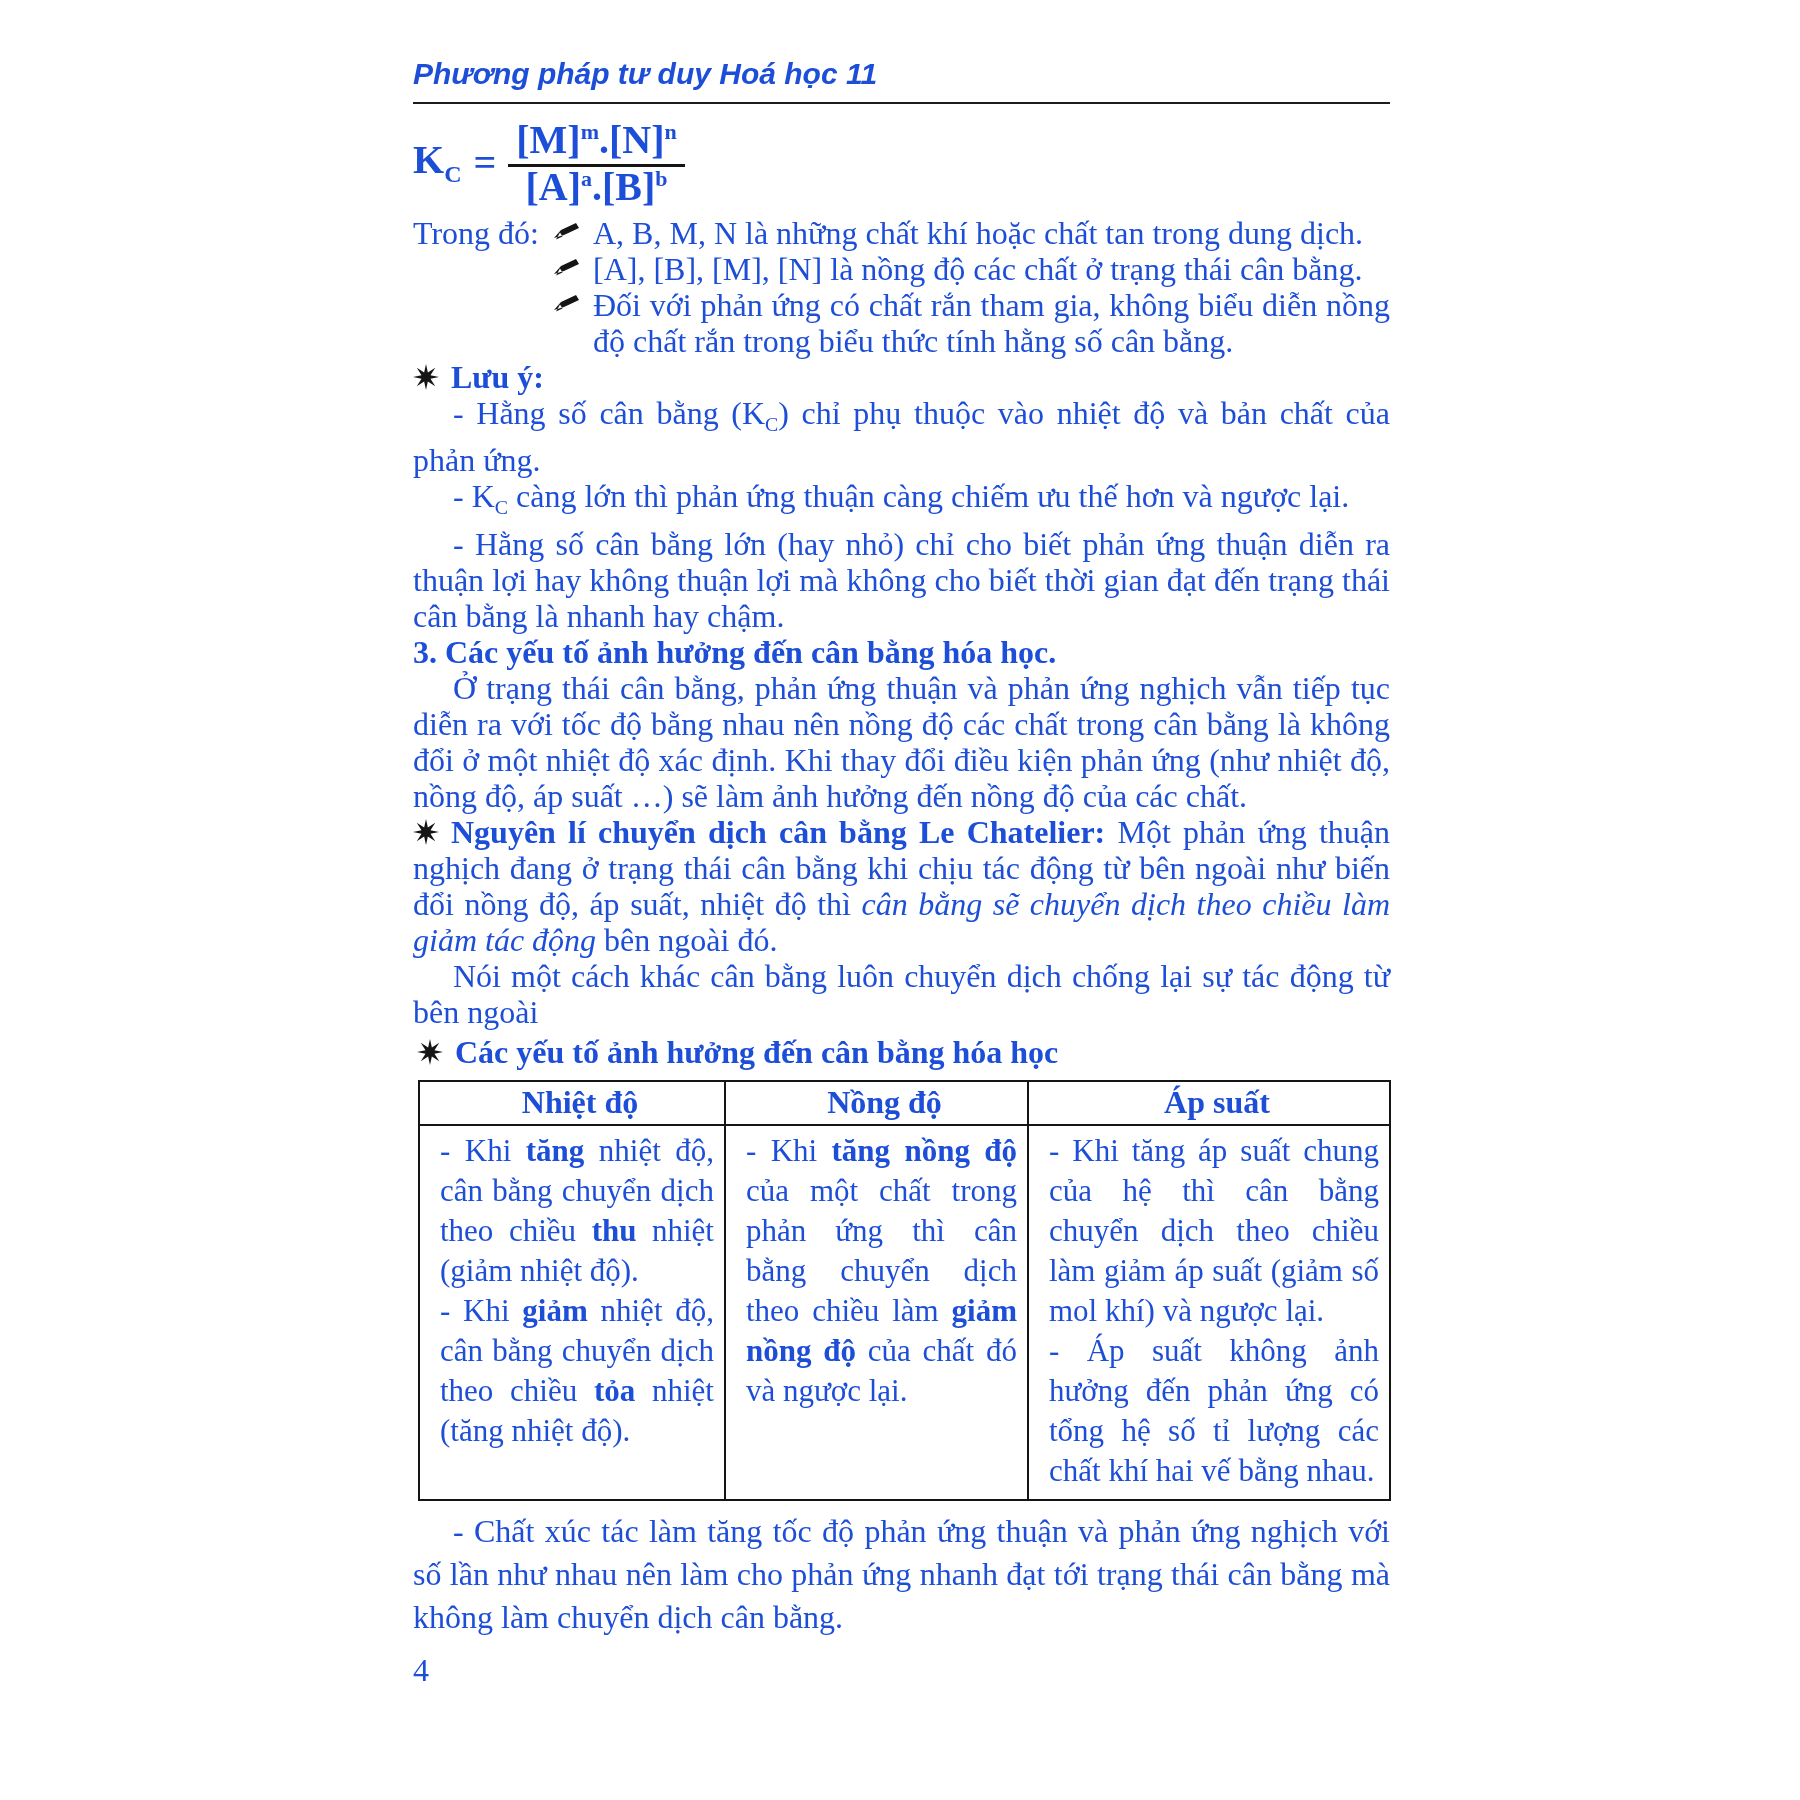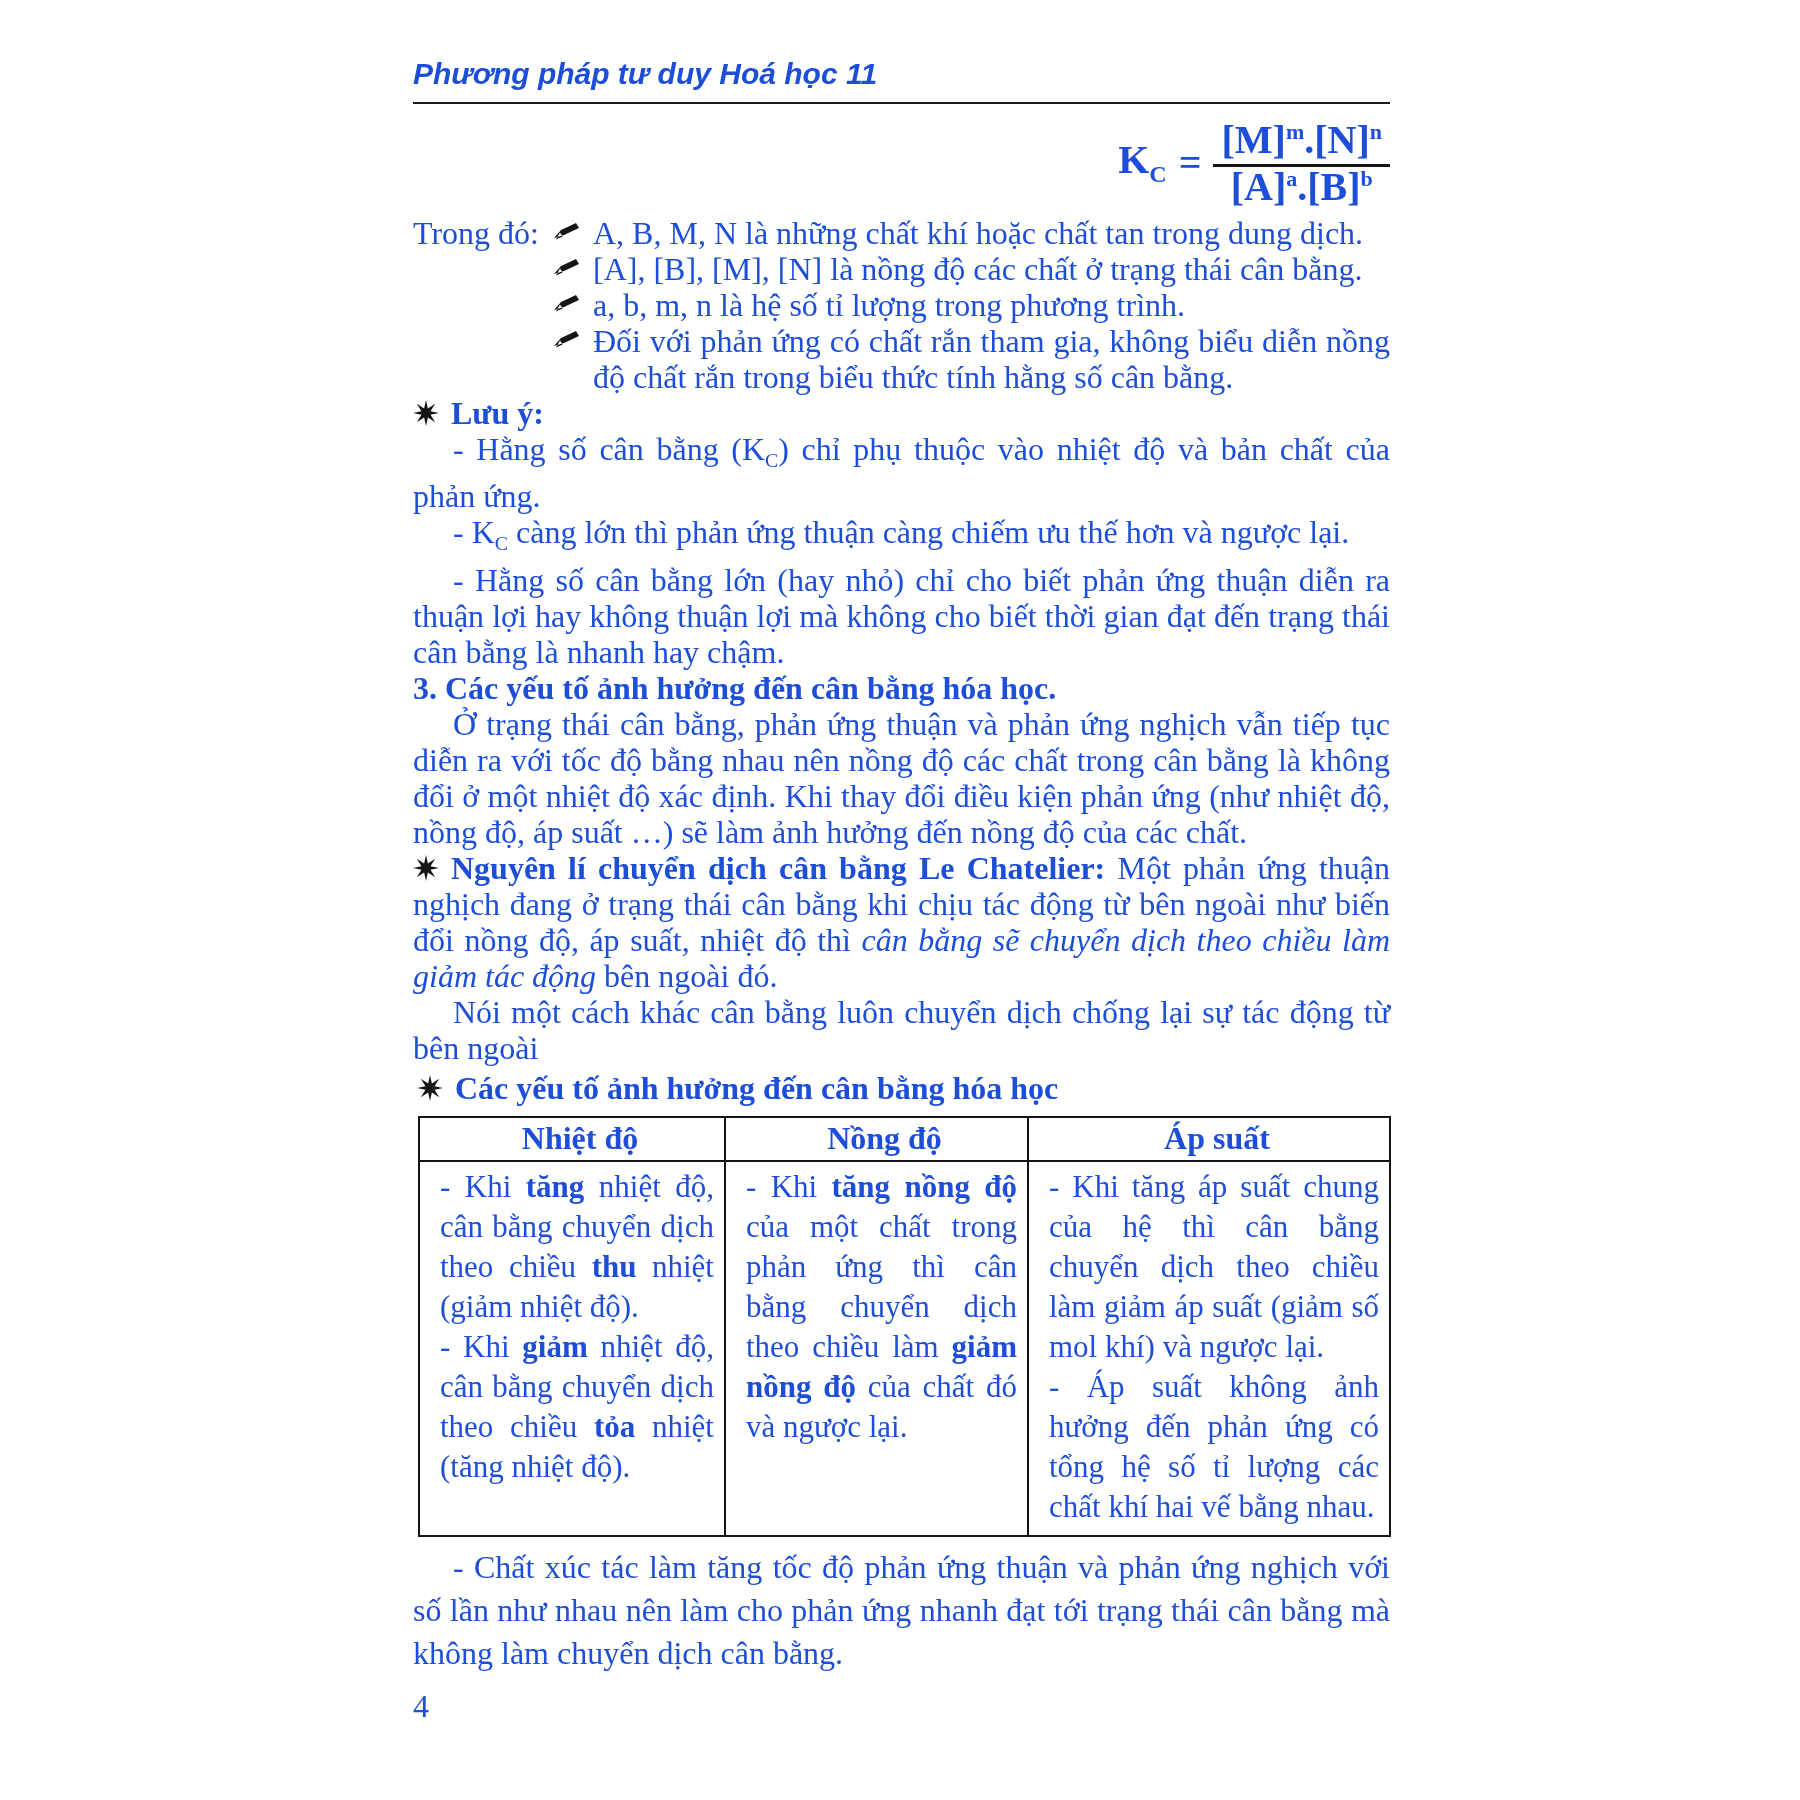--- a/index.html
+++ b/index.html
@@ -21,21 +21,21 @@
   
   .doc-header {
     font-family:"Liberation Sans","DejaVu Sans",sans-serif;
     font-style:italic; font-weight:bold;
     font-size:30px; line-height:32px;
     padding-bottom:12px;
     border-bottom:2px solid #1c1c1c;
   }
   
   .formula {
-    display:flex; justify-content:flex-end; align-items:center;
+    display:flex; justify-content:flex-start; align-items:center;
     font-weight:bold; font-size:40px; line-height:1;
     margin:14px 0 8px 0;
   }
   .formula sub { font-size:24px; }
   .formula sup { font-size:22px; }
   .f-eq { margin:0 12px; }
   .frac { display:inline-flex; flex-direction:column; text-align:center; }
   .frac .num { border-bottom:3px solid #151515; padding:2px 8px 4px 8px; }
   .frac .den { }
   
@@ -119,28 +119,20 @@
             </span>
           <span class="bt">A, B, M, N là những chất khí hoặc chất tan trong dung dịch.</span>
         </div>
         <div class="td-item">
           <span class="bullet">
               <svg class="icon-svg" width="30" height="20" viewBox="0 0 28 20">
                 <use href="#penNib"></use>
               </svg>
             </span>
           <span class="bt">[A], [B], [M], [N] là nồng độ các chất ở trạng thái cân bằng.</span>
-        </div>
-        <div class="td-item">
-          <span class="bullet">
-              <svg class="icon-svg" width="30" height="20" viewBox="0 0 28 20">
-                <use href="#penNib"></use>
-              </svg>
-            </span>
-          <span class="bt">a, b, m, n là hệ số tỉ lượng trong phương trình.</span>
         </div>
         <div class="td-item">
           <span class="bullet">
               <svg class="icon-svg" width="30" height="20" viewBox="0 0 28 20">
                 <use href="#penNib"></use>
               </svg>
             </span>
           <span class="bt">Đối với phản ứng có chất rắn tham gia, không biểu diễn nồng độ chất rắn trong biểu thức tính hằng số cân bằng.</span>
         </div>
       </div>

